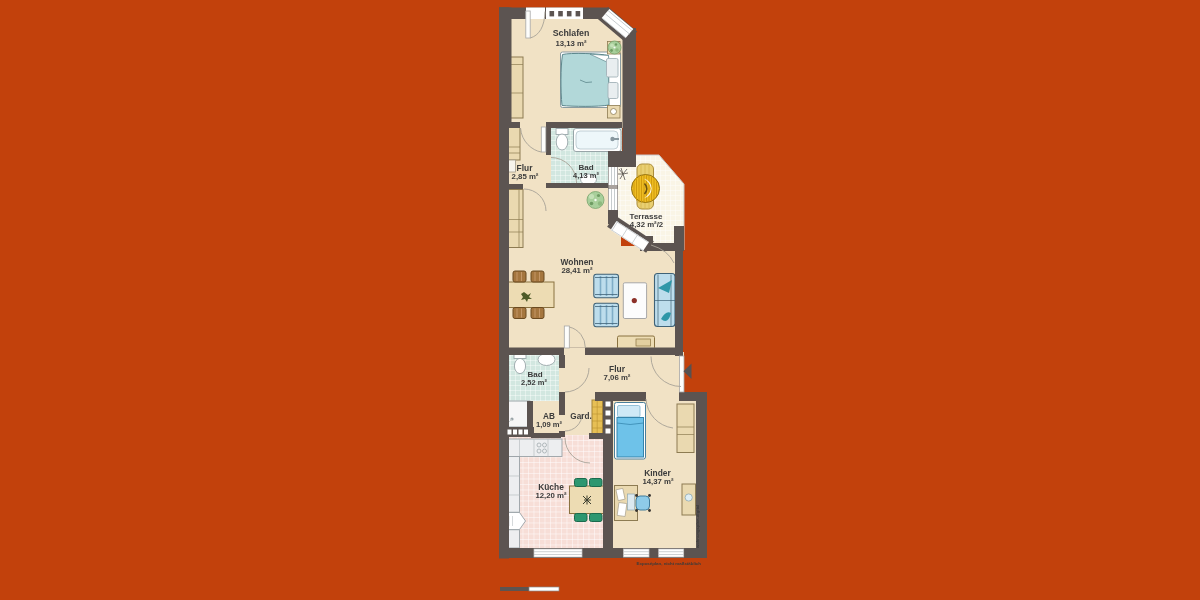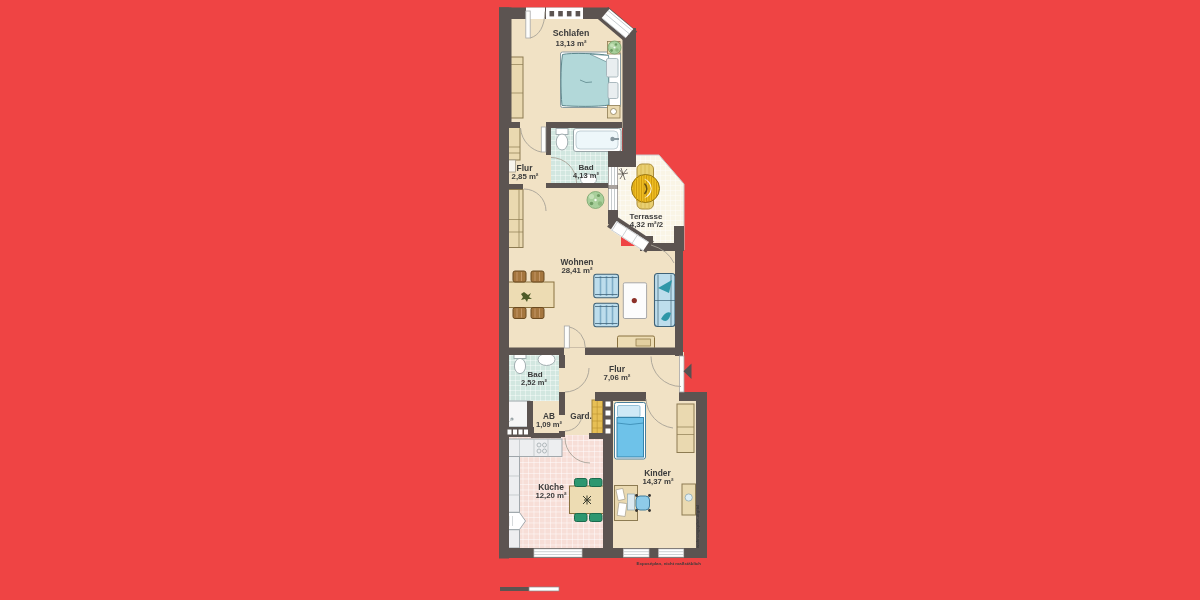--- a/index.html
+++ b/index.html
@@ -1,16 +1,16 @@
 <!DOCTYPE html>
 <html><head>
 <meta charset="utf-8">
 <style>
   html,body{margin:0;padding:0;background:#ffffff;}
-  #stage{position:relative;width:1200px;height:600px;background:#ef4444;overflow:hidden;
+  #stage{position:relative;width:1200px;height:600px;background:#c2410c;overflow:hidden;
          font-family:"Liberation Sans", sans-serif;}
   svg{position:absolute;left:0;top:0;}
   text{font-family:"Liberation Sans", sans-serif;font-weight:bold;fill:#3b3b3b;}
 </style>
 </head>
 <body>
 <div id="stage">
 <svg width="1200" height="600" viewBox="0 0 1200 600">
 <defs>
   <pattern id="bathTile" width="5" height="5" patternUnits="userSpaceOnUse">

